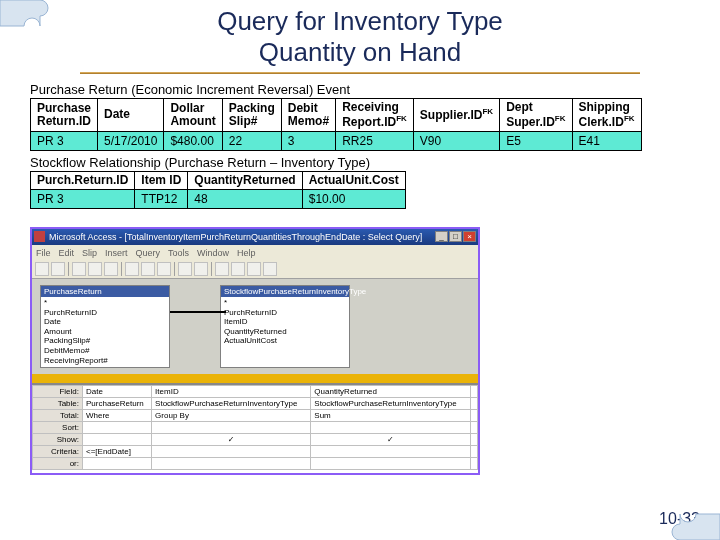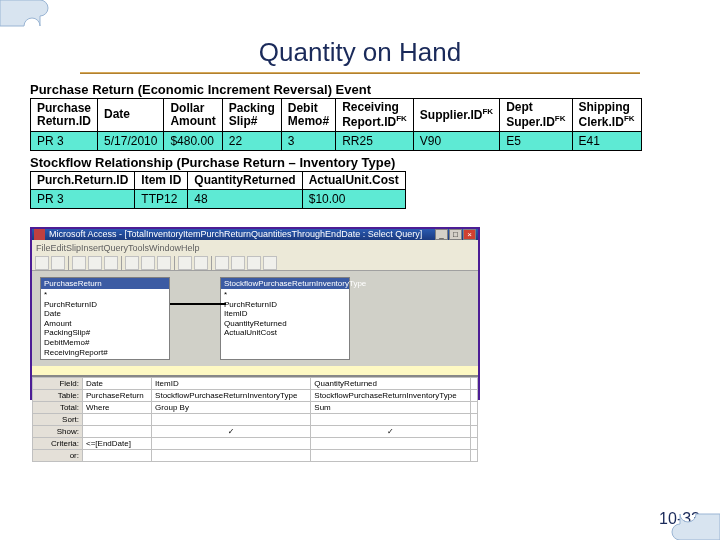--- a/index.html
+++ b/index.html
@@ -36,21 +36,21 @@
   }
   .title-underline {
     width: 560px;
     height: 2px;
     margin: 4px auto 8px;
     background: linear-gradient(to bottom, #d2a050 0, #e2c070 2px);
     border-bottom: 1px solid #b08030;
   }
   .section-label {
     font-size: 13px;
-    font-weight: bold;
+    font-weight: normal;
     margin: 4px 14px 1px 30px;
   }
   .tbl {
     border-collapse: collapse;
     margin-left: 30px;
     background: #5eead4;
     font-size: 12px;
   }
   .tbl th, .tbl td {
     border: 1px solid #000;
@@ -66,22 +66,22 @@
     margin: 18px 0 0 30px;
     gap: 12px;
   }
   .steps {
     width: 180px;
     font-size: 15px;
     line-height: 1.3;
   }
   .access-window {
     width: 450px;
-    height: 173px;
-    border: 2px solid #4c1d95;
+    height: 248px;
+    border: 2px solid #8b5cf6;
     background: #e4e0d8;
     font-size: 9px;
     display: flex;
     flex-direction: column;
     position: relative;
   }
   .aw-titlebar {
     height: 16px;
     background: linear-gradient(to bottom, #2a5ab0, #1a3a80);
     color: #fff;
@@ -94,36 +94,36 @@
   .aw-titlebar .aw-title { flex:1; white-space:nowrap; overflow:hidden; }
   .aw-titlebar .win-btns { display:flex; gap:1px; }
   .aw-titlebar .win-btn { width:13px; height:11px; background:#d4d0c8; border:1px solid #808080; color:#000; text-align:center; line-height:9px; font-size:8px;}
   .aw-titlebar .win-btn.close { background:#d04030; color:#fff;}
   .aw-menubar {
     height: 14px;
     background: #ece9d8;
     color: #606060;
     padding: 8px 4px;
     display:flex;
-    gap:0;
+    gap:8px;
     align-items:center;
     font-size:9px;
   }
   .aw-toolbar {
     height: 18px;
     background: #ece9d8;
     border-bottom: 1px solid #a0a0a0;
     display:flex;
     align-items:center;
     padding:0 3px;
     gap:2px;
   }
   .tb-btn { width:14px; height:14px; border:1px solid #c0c0c0; background:#f0f0ec; }
   .tb-sep { width:1px; height:14px; background:#a0a0a0; margin:0 1px;}
-  .aw-body { flex:1; display:flex; flex-direction:column; background:#fef9c3;}
+  .aw-body { flex:1; display:flex; flex-direction:column; background:#eab308;}
   .diagram-area {
     height: 95px;
     background: #d0d0c8;
     display:flex;
     gap: 50px;
     padding: 6px 8px;
     position: relative;
   }
   .field-box {
     width: 130px;
@@ -191,21 +191,21 @@
       <path d="M5 5 h40 a8 8 0 1 1 0 16 v10 a8 8 0 1 0 -16 0 h-24 z"></path>
     </svg>
 </div>
 <div class="puzzle-corner puzzle-br">
   <svg class="puzzle-piece" viewBox="0 0 60 60">
       <path d="M55 55 h-40 a8 8 0 1 1 0 -16 v-10 a8 8 0 1 0 16 0 h24 z"></path>
     </svg>
 </div>
 
 <div class="title">
-  <br>
+  <span>Query for Inventory Type</span><br>
   <span>Quantity on Hand</span>
 </div>
 <div class="title-underline"></div>
 
 <div class="section-label">Purchase Return (Economic Increment Reversal) Event</div>
 <table class="tbl">
   <tbody>
       <tr>
     <th>Purchase<br>Return.ID</th>
     <th>Date</th>

